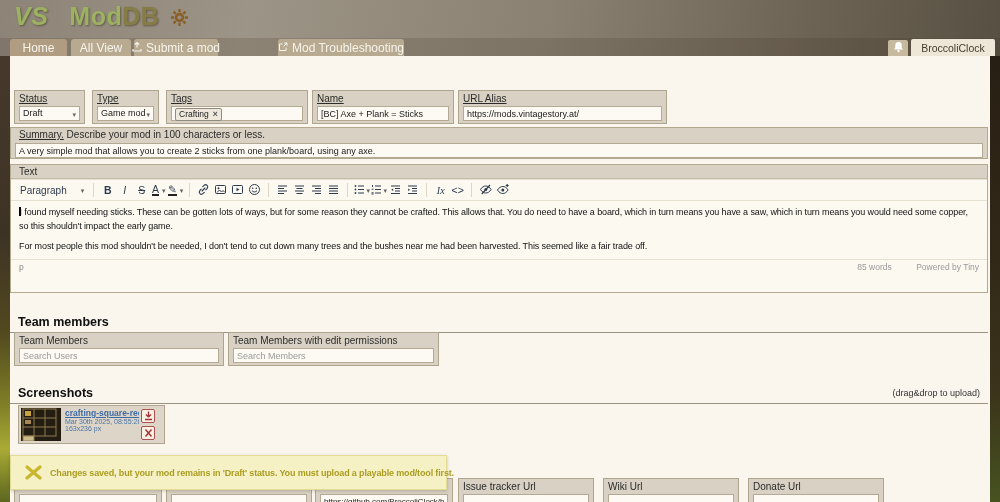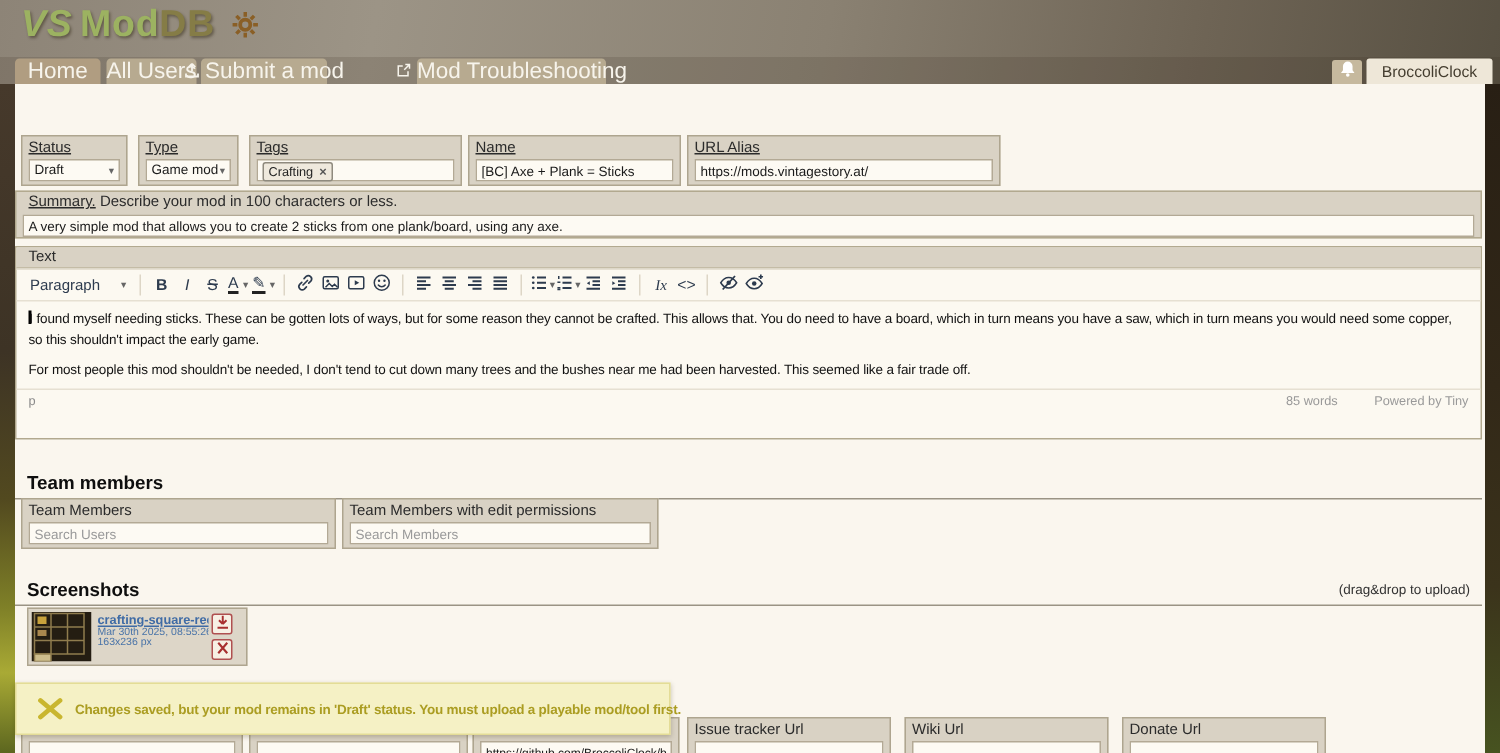--- a/index.html
+++ b/index.html
@@ -7,25 +7,25 @@
   body{font-family:"Liberation Sans",sans-serif;background:#444}
   .page{position:relative;width:1000px;height:502px;background:#faf6ee;overflow:hidden}
 
   
   .header{position:absolute;top:0;left:0;width:1000px;height:56px;
     background:linear-gradient(100deg,#8d8477 0%,#9c9486 25%,#8a8172 55%,#6e6455 80%,#575042 100%)}
   .navband{position:absolute;top:38px;left:0;right:0;height:18px;background:rgba(55,46,32,.16)}
   .logo{position:absolute;left:14px;top:2px;font-size:25px;font-weight:bold;letter-spacing:.5px;
     text-shadow:1px 1px 2px rgba(40,30,10,.45);cursor:pointer}
   .logo-vs,.logo-mod{color:#9cb261}
-  .logo-vs{margin-right:5px;font-style:italic}
+  .logo-vs{margin-right:21px;font-style:italic}
   .logo-db{color:#857c46}
   .gear{vertical-align:-2px;margin-left:3px}
   .tab{position:absolute;top:39px;height:17px;background:#b7aa90;border-radius:3px 3px 0 0;color:#f7f4ec;
-    font-size:15px;display:flex;align-items:center;justify-content:center;gap:4px;cursor:pointer;white-space:nowrap}
+    font-size:12px;display:flex;align-items:center;justify-content:center;gap:4px;cursor:pointer;white-space:nowrap}
   .tab.active{background:#b09d81}
   .bellbox{position:absolute;top:40px;left:888px;width:20px;height:16px;background:#c6b99e;
     border-radius:2px 2px 0 0;display:flex;align-items:center;justify-content:center;cursor:pointer}
   .userbox{position:absolute;top:39px;left:911px;width:84px;height:17px;background:#eee7d8;
     border-radius:2px 2px 0 0;color:#443d2f;font-size:10.5px;display:flex;align-items:center;justify-content:center;cursor:pointer}
 
   
   .edge-l{position:absolute;left:0;top:56px;width:10px;height:446px;
     background:linear-gradient(#46392b,#3d3325 40%,#52491f 62%,#7e7f27 78%,#a9aa35 88%,#5c661f 100%)}
   .edge-r{position:absolute;left:990px;top:56px;width:10px;height:446px;
@@ -110,21 +110,21 @@
       <span class="logo-vs">VS</span><span class="logo-mod">Mod</span><span class="logo-db">DB</span>
       <span class="gear"><svg width="19" height="19" viewBox="0 0 18 18">
             <circle cx="9" cy="9" r="3.2" fill="none" stroke="#8a5f26" stroke-width="2.4"></circle>
             <path d="M9 1v3M9 14v3M1 9h3M14 9h3M3.4 3.4l2.1 2.1M12.5 12.5l2.1 2.1M14.6 3.4l-2.1 2.1M5.5 12.5l-2.1 2.1" stroke="#8a5f26" stroke-width="2.2"></path>
           </svg></span>
     </div>
     <div class="tab active" style="left:10px;width:57px">
       <span>Home</span>
     </div>
     <div class="tab" style="left:71px;width:60px">
-      <span>All Users</span>
+      <span>All View</span>
     </div>
     <div class="tab" style="left:134px;width:84px">
       <span><svg width="10" height="10" viewBox="0 0 10 10">
             <path d="M5 .5v5M5 .5L2.8 2.7M5 .5l2.2 2.2M1 7v2h8V7" stroke="#f7f4ec" stroke-width="1.2" fill="none"></path>
           </svg></span>
       <span>Submit a mod</span>
     </div>
     <div class="tab" style="left:278px;width:126px">
       <span><svg width="10" height="10" viewBox="0 0 10 10">
             <path d="M4.5 2H1.5v6.5H8V5.5" stroke="#f7f4ec" fill="none"></path>

